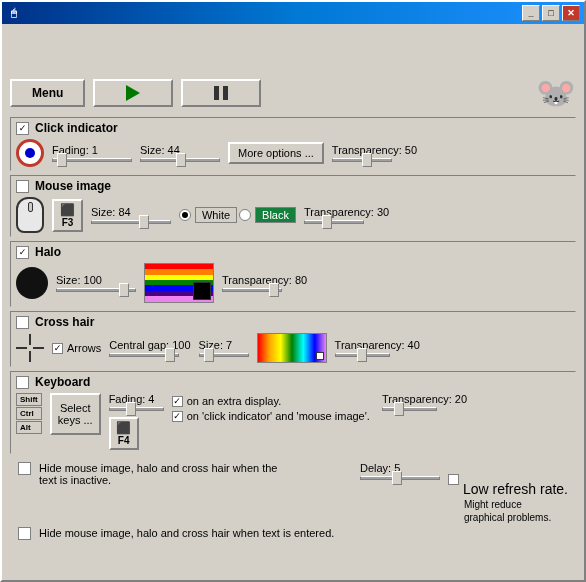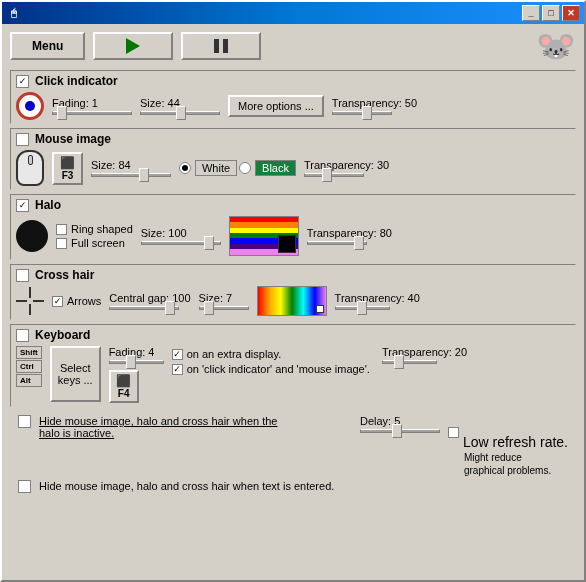--- a/index.html
+++ b/index.html
@@ -67,20 +67,21 @@
     .content {
       padding: 6px 8px;
     }
 
     
     .toolbar {
       display: flex;
       align-items: center;
       gap: 8px;
       margin-bottom: 8px;
+      margin-top: 47px;
     }
     .menu-btn {
       background: #d4d0c8;
       border: 2px solid;
       border-color: #fff #808080 #808080 #fff;
       padding: 4px 20px;
       font-size: 12px;
       font-weight: bold;
       cursor: pointer;
       height: 28px;
@@ -424,41 +425,40 @@
       font-weight: bold;
     }
     .select-btn {
       background: #d4d0c8;
       border: 2px solid;
       border-color: #fff #808080 #808080 #fff;
       padding: 4px 6px;
       font-size: 11px;
       cursor: pointer;
       text-align: center;
-      height: 56px;
+      height: 42px;
       display: flex;
       flex-direction: column;
       align-items: center;
       justify-content: center;
     }
 
     
     .bottom-section {
       padding: 4px 8px;
     }
     .bottom-row {
       display: flex;
       align-items: flex-start;
       gap: 8px;
       margin-bottom: 4px;
     }
     .bottom-text {
       font-size: 11px;
       flex: 1;
-      text-decoration: underline;
     }
     .delay-group {
       display: flex;
       flex-direction: column;
       gap: 2px;
     }
 
     .inner-section {
       border: 1px solid #808080;
       border-right: 1px solid #d4d0c8;
@@ -566,30 +566,20 @@
       </div>
     </div>
 
     <div class="inner-section">
       <div class="section-header">
         <div class="checkbox-custom checked"></div>
         <span class="section-title">Halo</span>
       </div>
       <div class="section-row">
         <div class="halo-circle"></div>
-        <div class="halo-options">
-          <div class="small-checkbox">
-            <div class="small-cb-box"></div>
-            <span>Ring shaped</span>
-          </div>
-          <div class="small-checkbox">
-            <div class="small-cb-box"></div>
-            <span>Full screen</span>
-          </div>
-        </div>
         <div class="slider-group">
           <span class="slider-label">Size: 100</span>
           <div class="slider-track">
             <div class="slider-thumb" style="left: 80%;"></div>
           </div>
         </div>
         <div class="color-swatch">
           <div style="position:absolute;bottom:2px;right:2px;width:18px;height:18px;background:#000;border:1px solid #333;"></div>
         </div>
         <div class="slider-group">
@@ -684,21 +674,21 @@
           </div>
         </div>
       </div>
     </div>
 
     <div class="bottom-section">
       <div class="bottom-row">
         <div class="checkbox-custom"></div>
         <div class="bottom-text">
           <span>Hide mouse image, halo and cross hair when the</span><br>
-          <span>halo is inactive.</span>
+          <span>text is inactive.</span>
         </div>
         <div class="delay-group">
           <span class="slider-label">Delay: 5</span>
           <div class="slider-track" style="width:80px;">
             <div class="slider-thumb" style="left: 40%;"></div>
           </div>
         </div>
         <div style="display:flex;flex-direction:column;gap:2px;font-size:10px;">
           <div class="small-checkbox">
             <div class="small-cb-box"></div>

